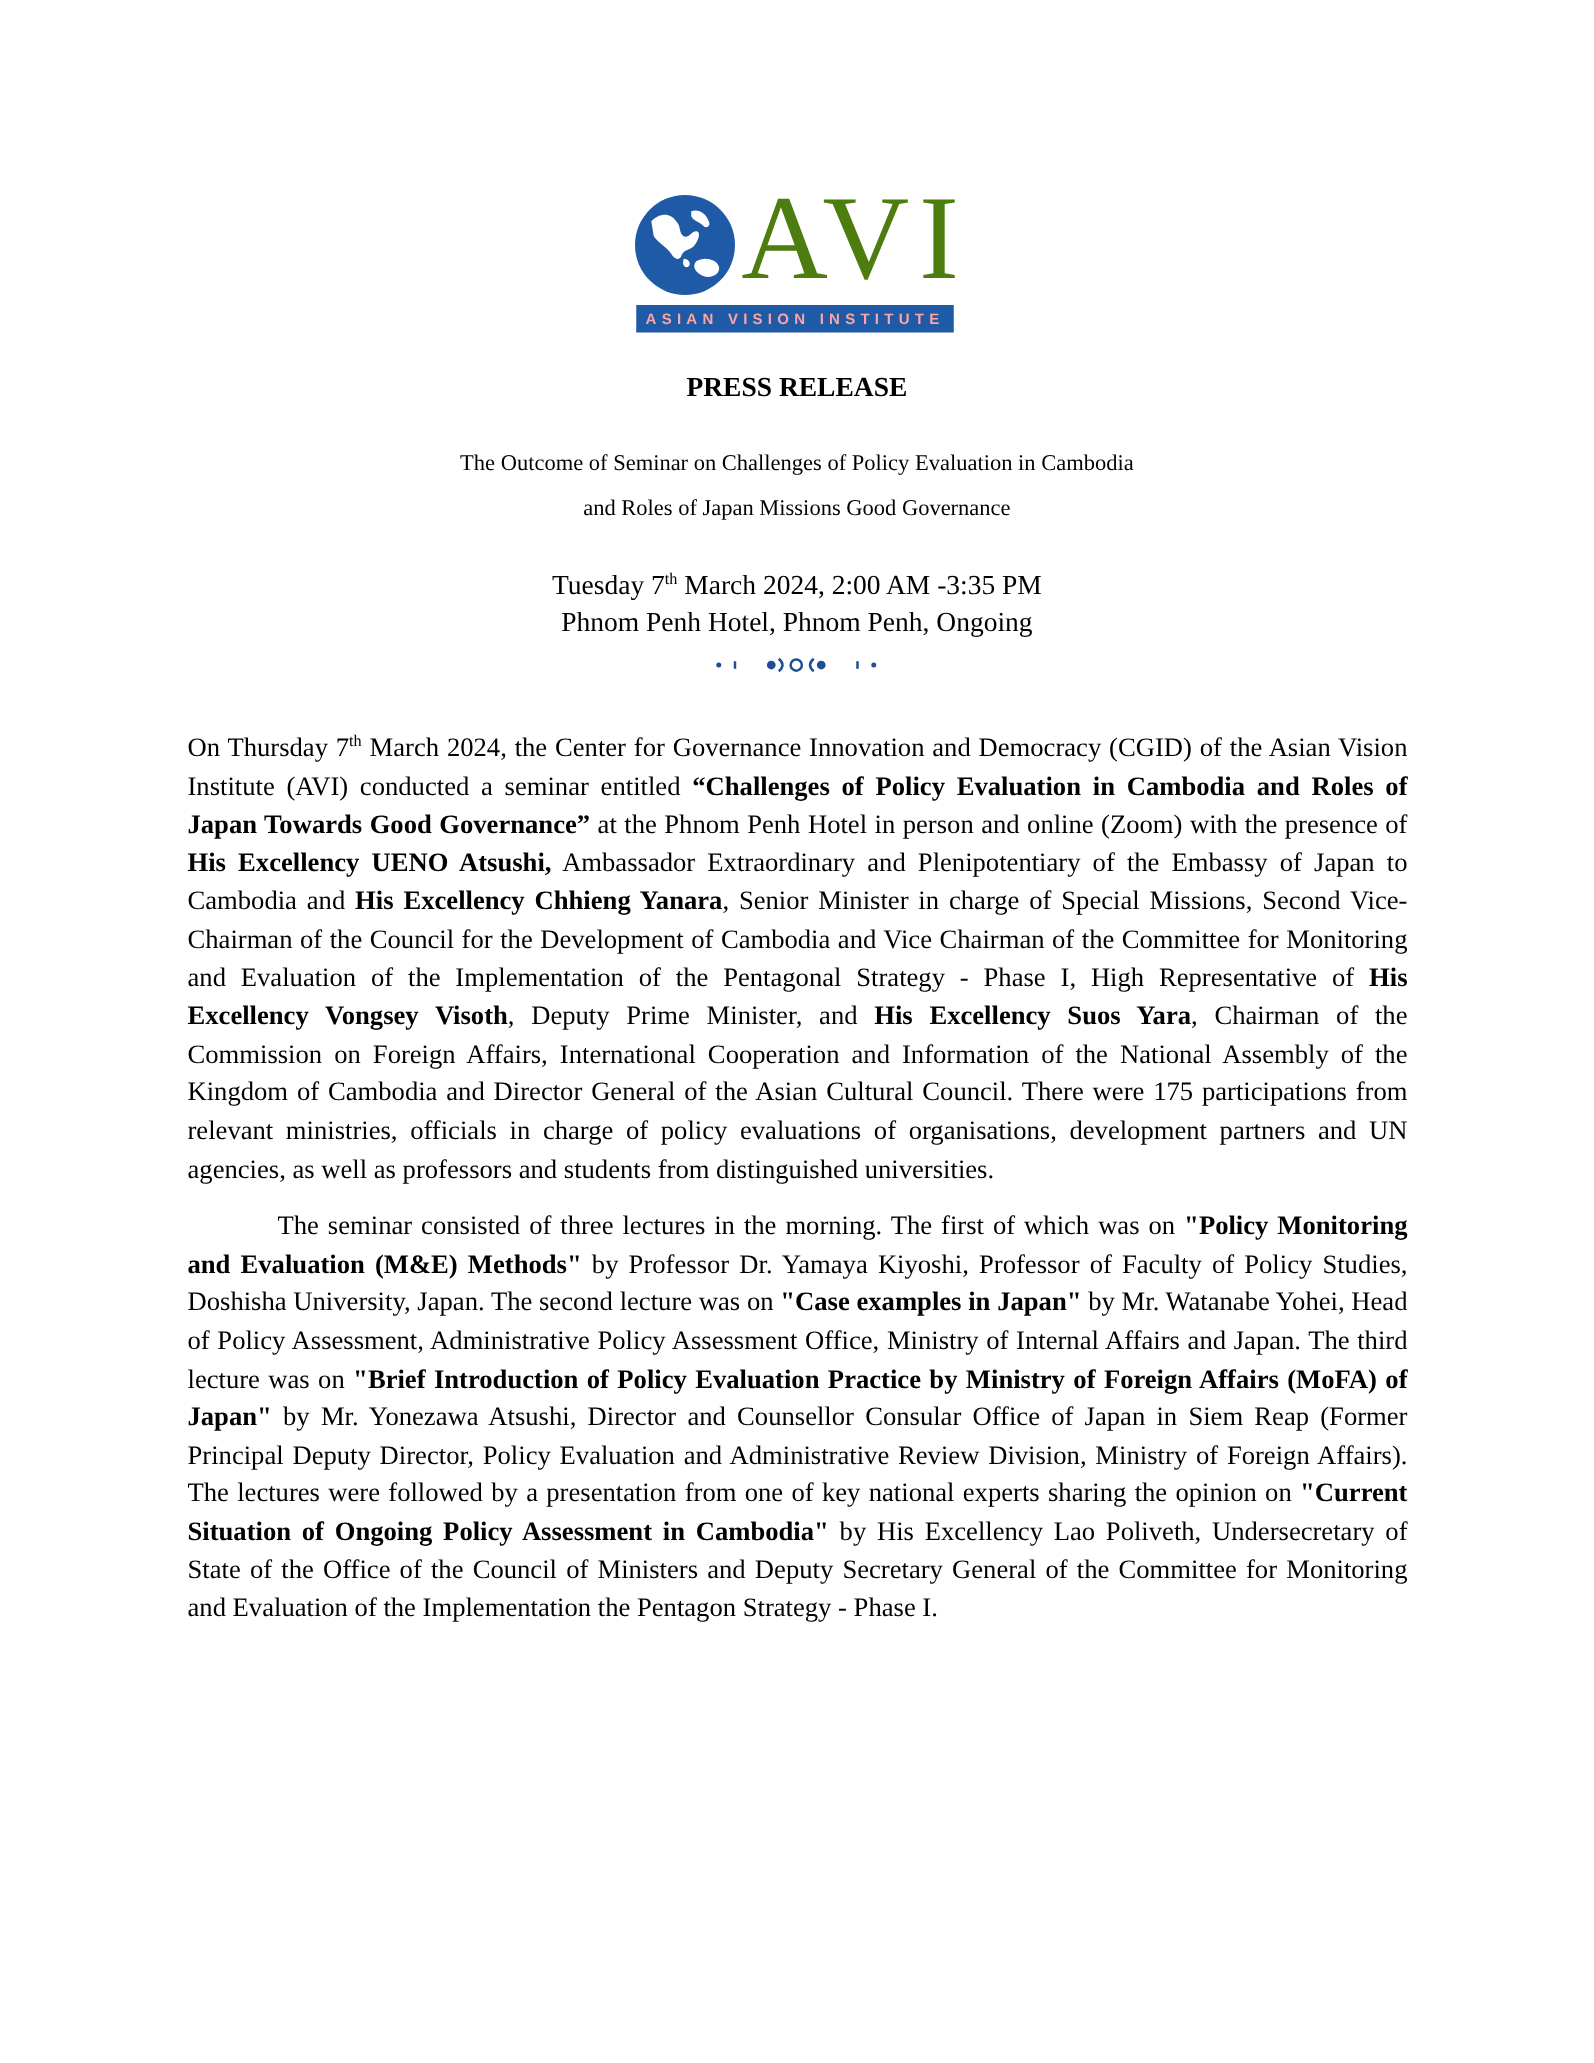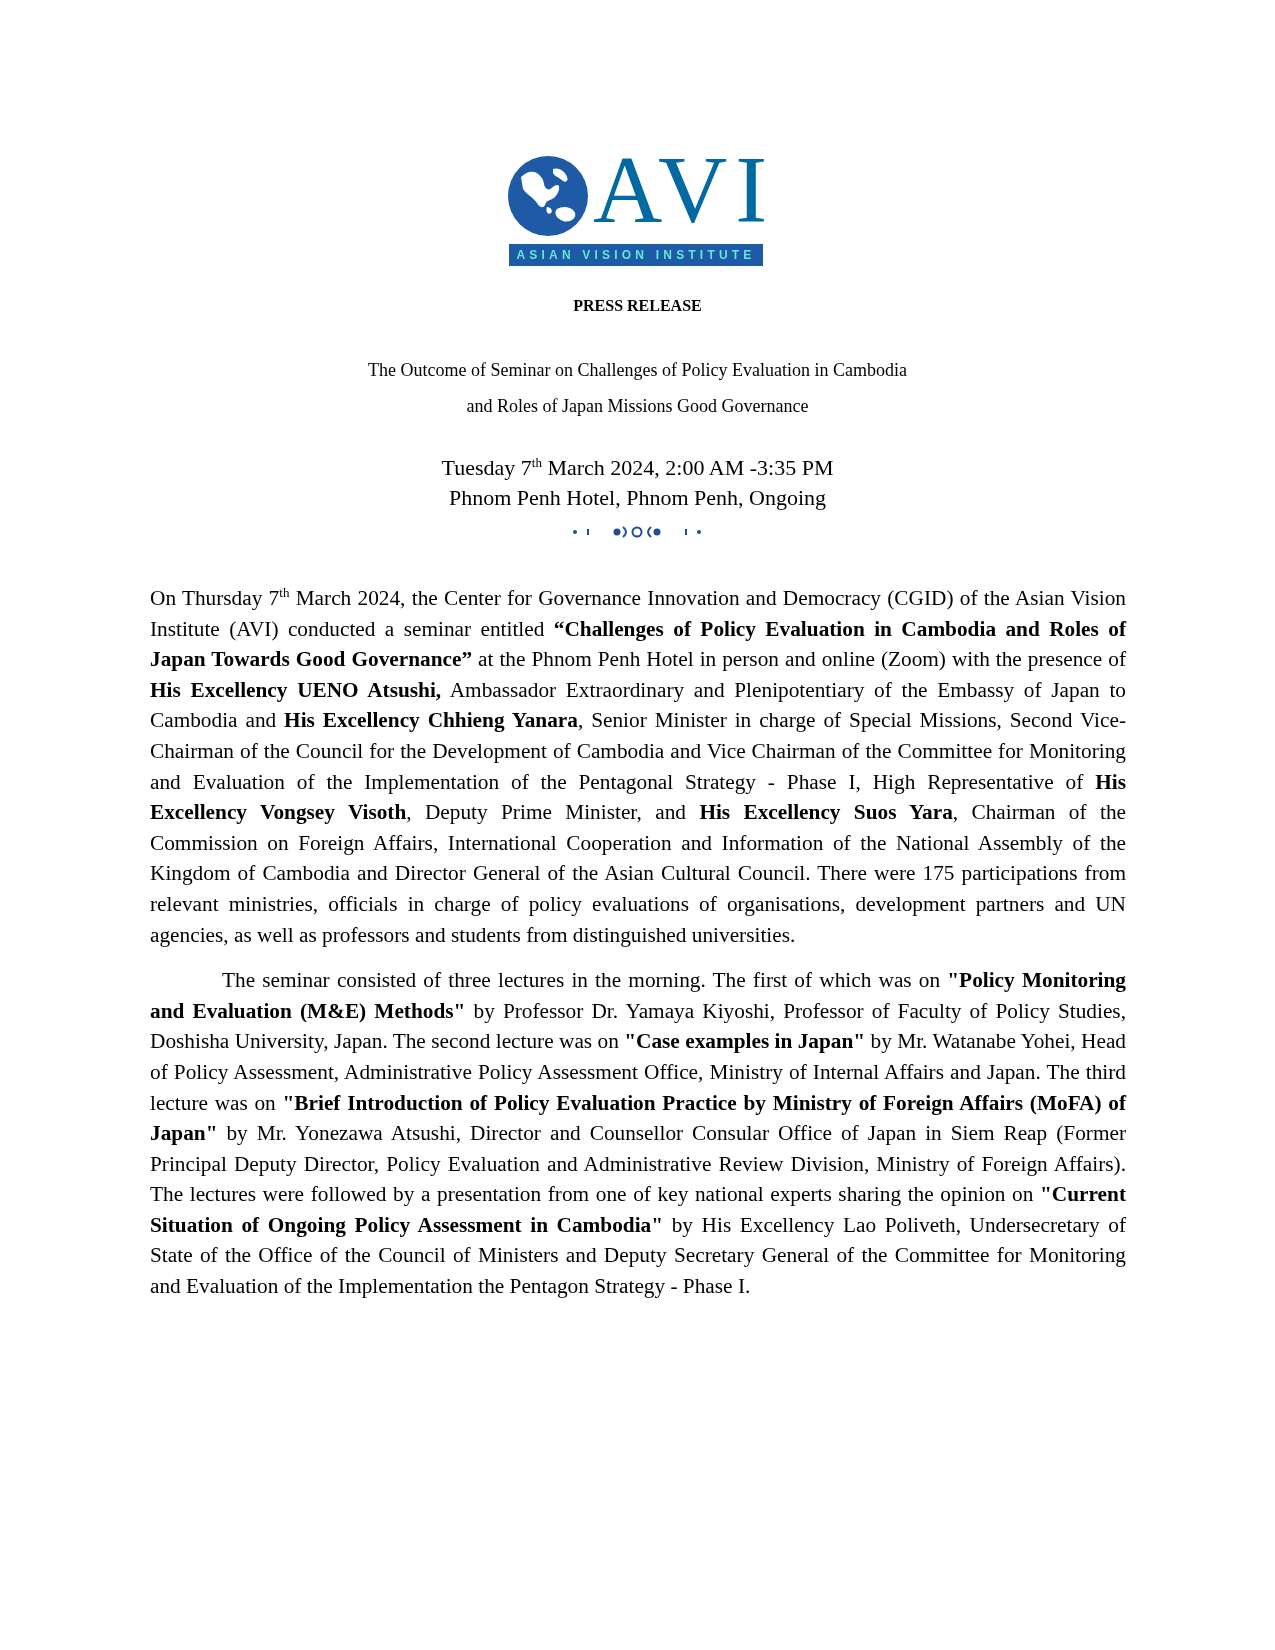--- a/index.html
+++ b/index.html
@@ -4,27 +4,27 @@
 <style>
   html, body { margin: 0; padding: 0; background: #ffffff; }
   body { width: 1275px; height: 1650px; position: relative; overflow: hidden;
          font-family: "Liberation Serif", "DejaVu Serif", serif; color: #000; }
   .page { position: absolute; left: 0; top: 0; width: 1275px; height: 1650px; }
 
   .logo { position: absolute; left: 505px; top: 150px; width: 262px; height: 118px; }
   .logo-top { position: absolute; left: 0; top: 0; width: 262px; height: 90px; }
   .globe { position: absolute; left: 2px; top: 5px; width: 82px; height: 82px; }
   .avi-letters { position: absolute; left: 88px; top: -10px; font-family: "Liberation Serif", serif;
-                 font-size: 96px; line-height: 100px; color: #0369a1; letter-spacing: 8px; }
+                 font-size: 96px; line-height: 100px; color: #4d7c0f; letter-spacing: 8px; }
   .logo-band { position: absolute; left: 4px; top: 94px; width: 254px; height: 22px; background: #1f5aa6;
-               color: #5eead4; font-family: "Liberation Sans", sans-serif; font-weight: bold; font-size: 12px;
+               color: #fca5a5; font-family: "Liberation Sans", sans-serif; font-weight: bold; font-size: 12px;
                letter-spacing: 4.2px; line-height: 22px; text-align: center; white-space: nowrap; }
 
   .press { position: absolute; top: 297px; left: 0; width: 1275px; text-align: center;
-           font-weight: bold; font-size: 16px; }
+           font-weight: bold; font-size: 22px; }
   .title { position: absolute; top: 352px; left: 0; width: 1275px; text-align: center;
            font-weight: normal; font-size: 18px; line-height: 36px; }
   .meta { position: absolute; top: 448px; left: 0; width: 1275px; text-align: center;
           font-size: 22px; line-height: 30px; }
   .meta sup { font-size: 13px; }
   .divider { position: absolute; top: 524px; left: 527px; width: 220px; height: 16px; }
 
   .body { position: absolute; left: 150px; top: 583px; width: 976px; font-size: 21.3px;
           line-height: 30.6px; text-align: justify; }
   .body p { margin: 0 0 15px 0; }

